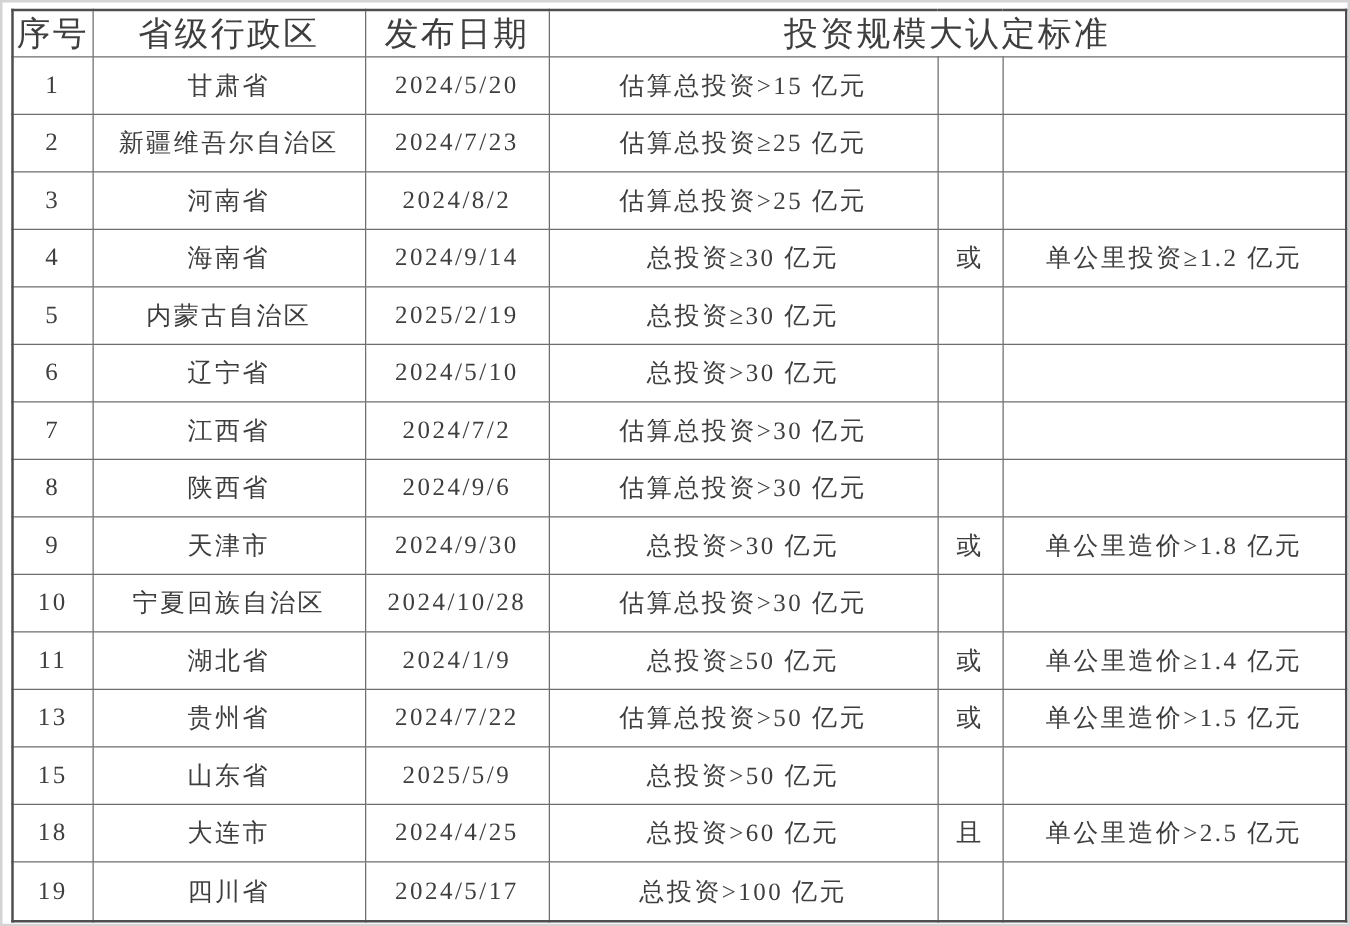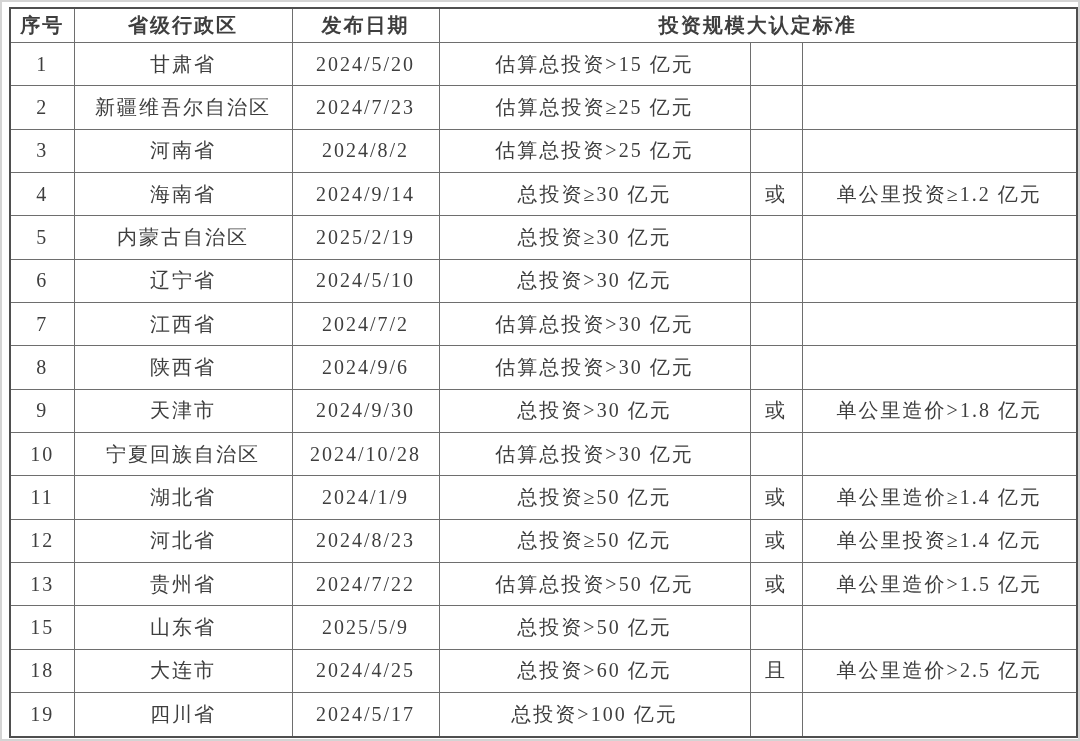--- a/index.html
+++ b/index.html
@@ -31,22 +31,22 @@
   table.criteria th,
   table.criteria td {
     border: 1px solid #6e6e6e;
     text-align: center;
     vertical-align: middle;
     white-space: nowrap;
     overflow: hidden;
     padding: 0;
   }
   table.criteria th {
-    font-weight: bold;
-    font-size: 20px;
+    font-weight: normal;
+    font-size: 27px;
     height: 33px;
     letter-spacing: 2px;
   }
   table.criteria td {
     font-size: 20px;
     letter-spacing: 2px;
   }
 </style>
 </head>
 <body>
@@ -152,28 +152,20 @@
         </tr>
         <tr>
           <td>11</td>
           <td>湖北省</td>
           <td>2024/1/9</td>
           <td>总投资≥50 亿元</td>
           <td>或</td>
           <td>单公里造价≥1.4 亿元</td>
         </tr>
         <tr>
-          <td>12</td>
-          <td>河北省</td>
-          <td>2024/8/23</td>
-          <td>总投资≥50 亿元</td>
-          <td>或</td>
-          <td>单公里投资≥1.4 亿元</td>
-        </tr>
-        <tr>
           <td>13</td>
           <td>贵州省</td>
           <td>2024/7/22</td>
           <td>估算总投资&gt;50 亿元</td>
           <td>或</td>
           <td>单公里造价&gt;1.5 亿元</td>
         </tr>
         <tr>
           <td>15</td>
           <td>山东省</td>

